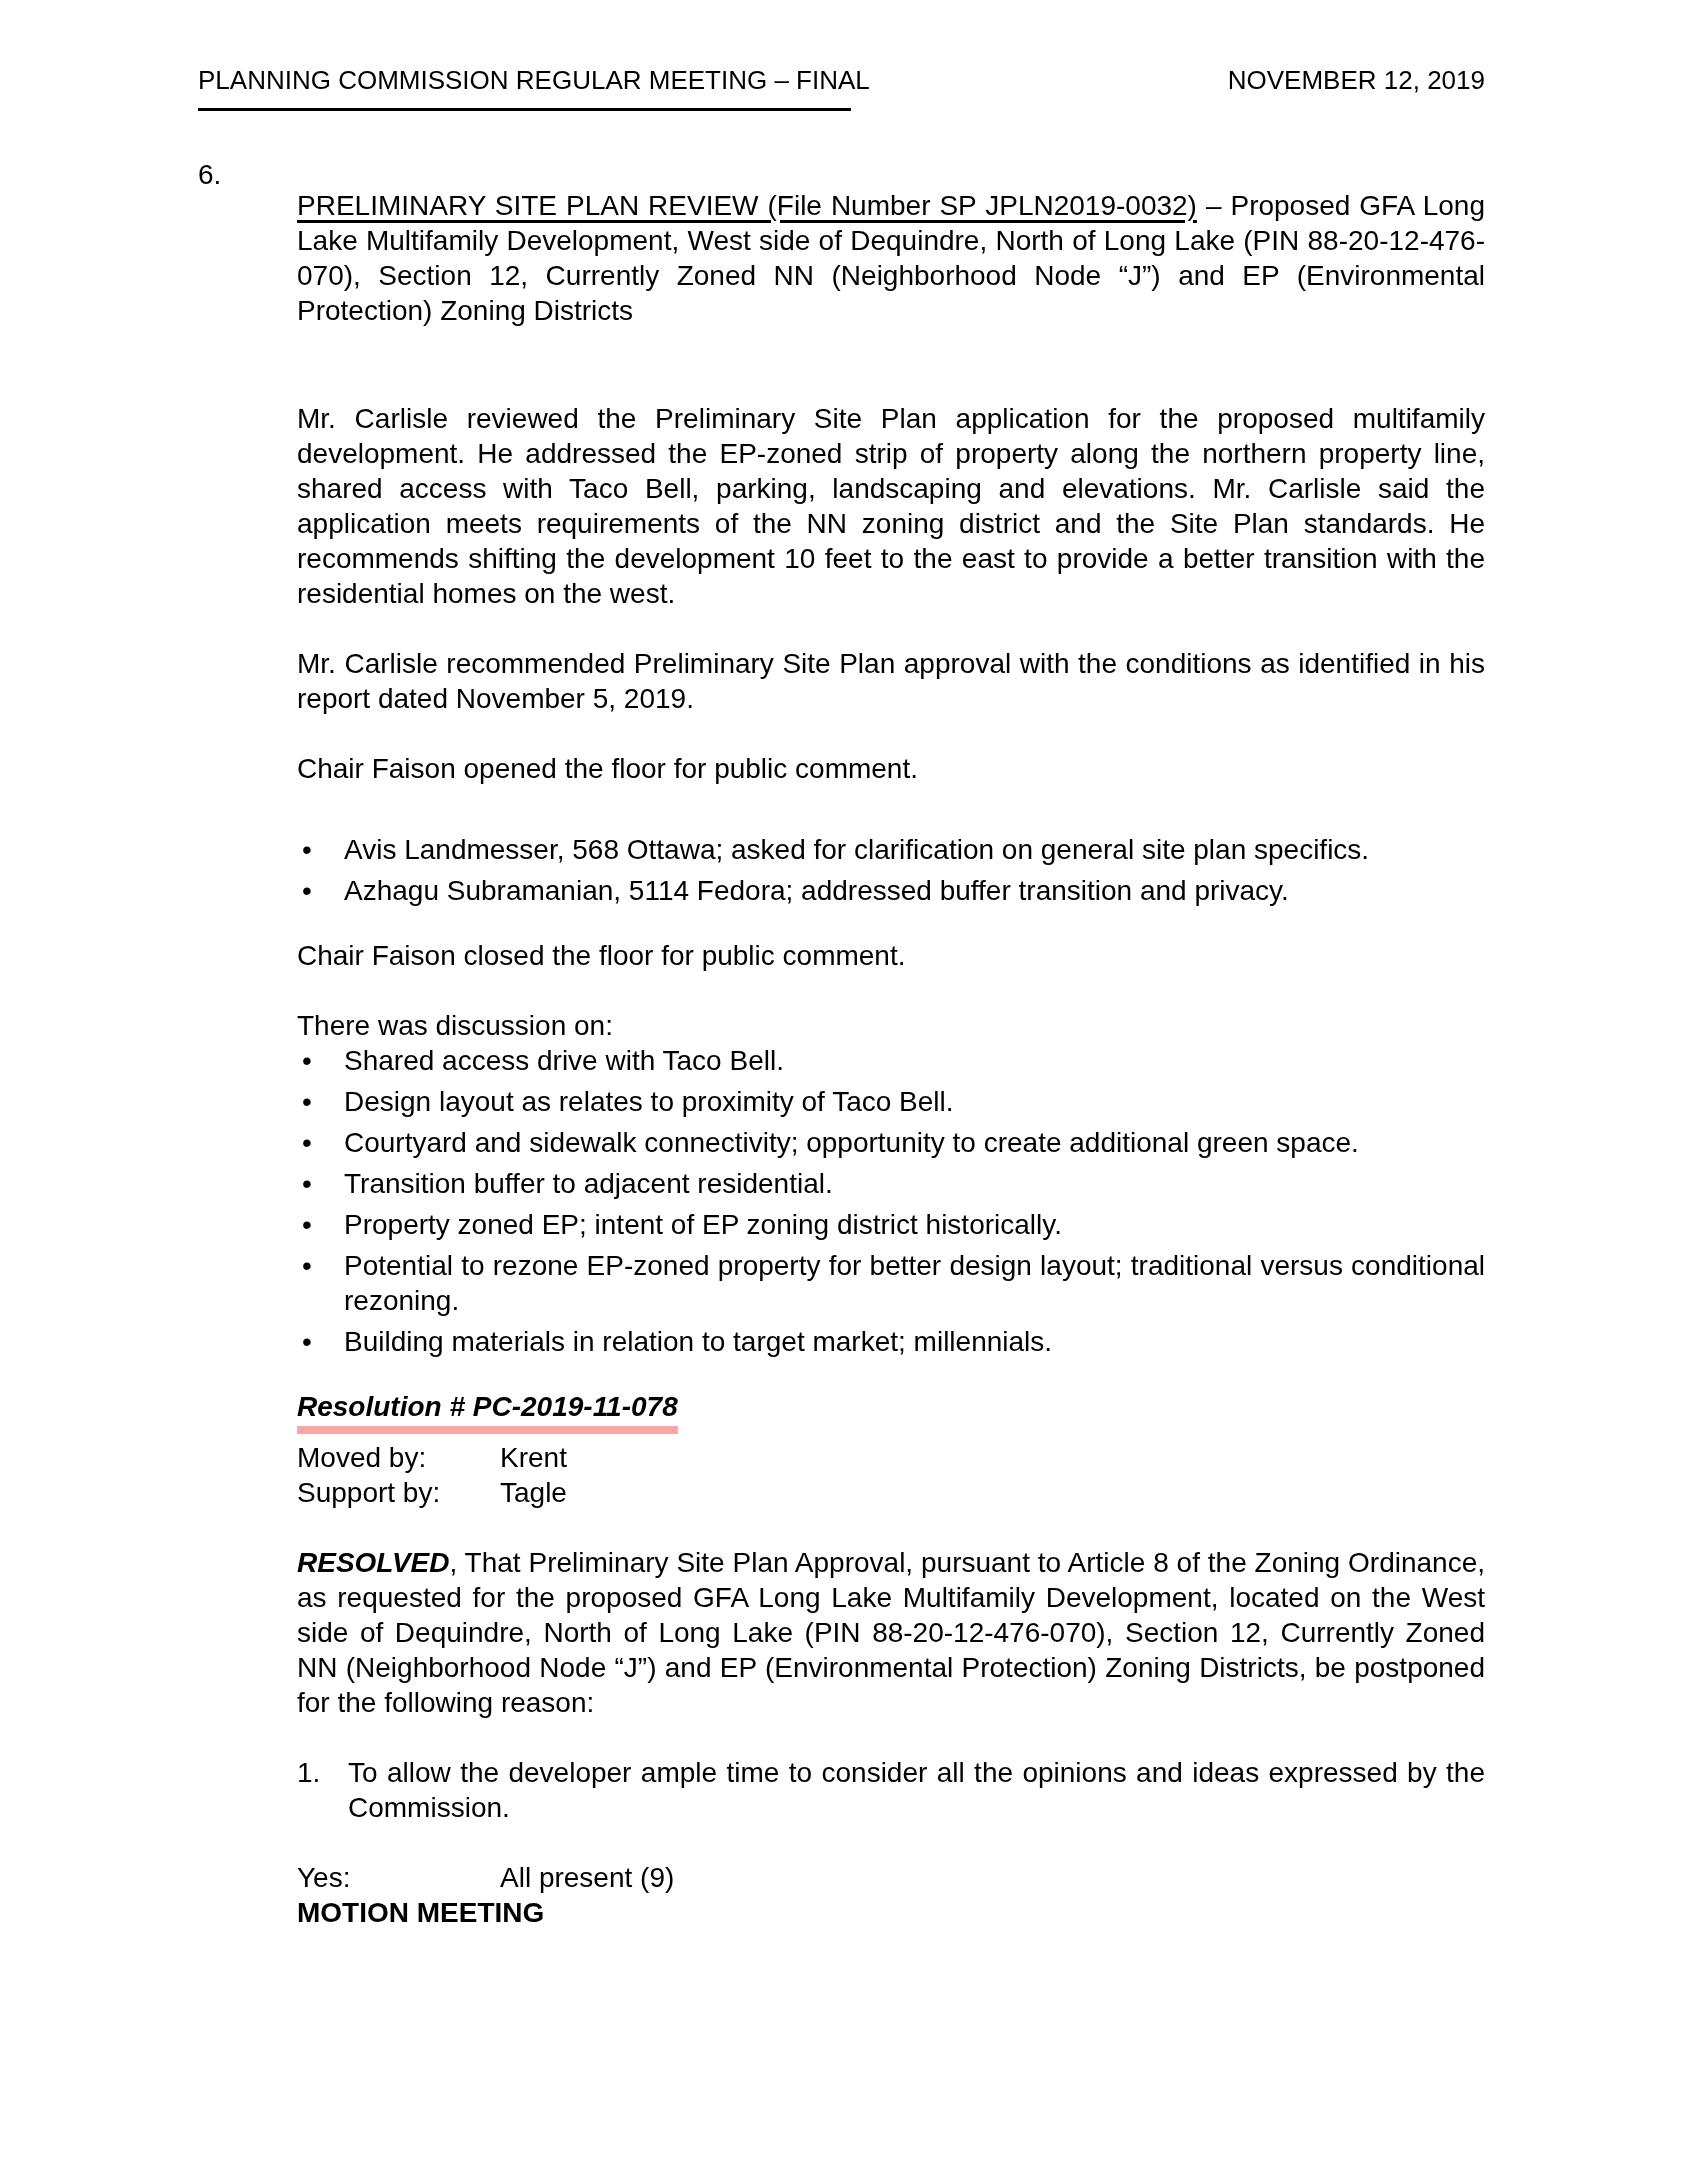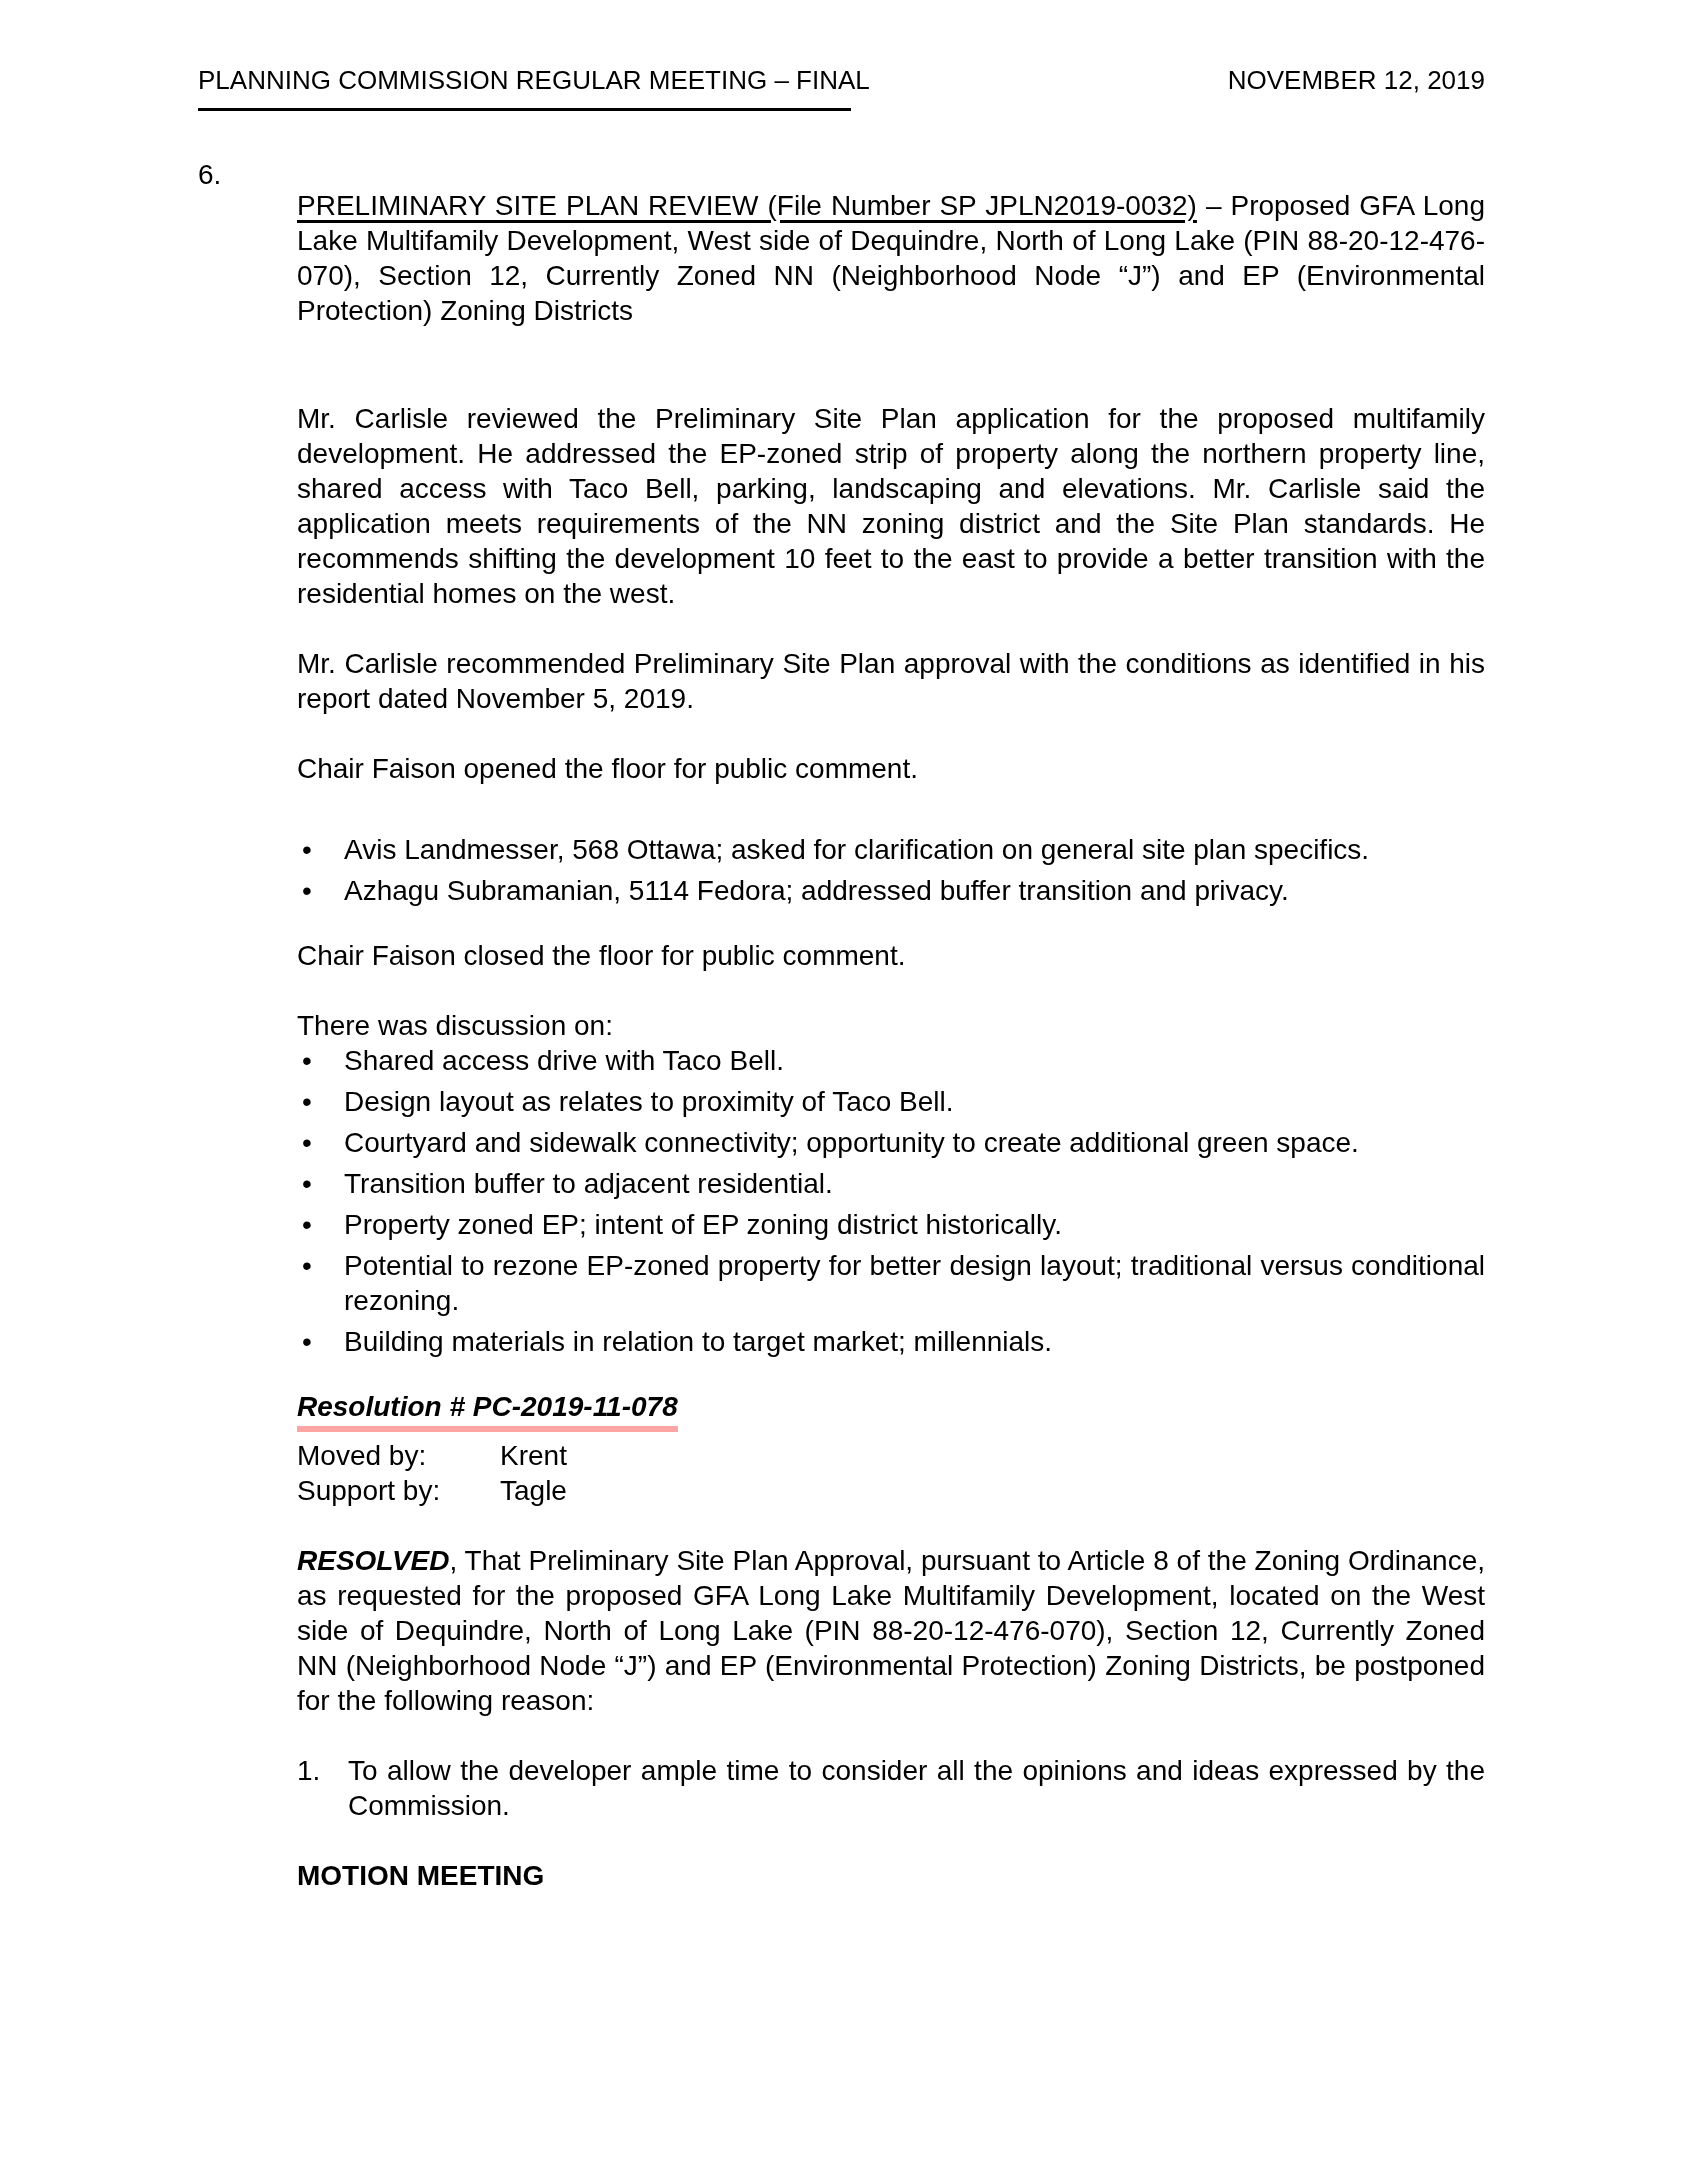--- a/index.html
+++ b/index.html
@@ -42,21 +42,21 @@
   .justify { text-align: justify; }
   .mb-lg { margin-bottom: 46px; }
   ul.bullets { list-style: none; margin: 0 0 30px 0; padding: 0; }
   ul.bullets li { display: flex; margin-bottom: 6px; text-align: justify; }
   ul.bullets li .dot { flex: 0 0 47px; padding-left: 5px; box-sizing: border-box; }
   ul.bullets li .li-text { flex: 1; }
   .res-heading { margin: 0 0 6px 0; }
   .res-heading .res-title {
     font-weight: bold; font-style: italic;
     display: inline-block;
-    border-bottom: 6px solid #fca5a5;
+    border-bottom: 8px solid #fca5a5;
     padding-bottom: 2px;
   }
   .tab-row { display: flex; margin: 0; }
   .tab-row .tab-label { flex: 0 0 203px; }
   .gap-before { margin-top: 35px; }
   .resolved-para { margin: 35px 0 35px 0; }
   .bold-italic { font-weight: bold; font-style: italic; }
   .numbered { display: flex; margin: 0 0 35px 0; }
   .numbered .num { flex: 0 0 51px; }
   .numbered .num-text { flex: 1; text-align: justify; }
@@ -152,18 +152,22 @@
 
       <p class="resolved-para justify">
         <span class="bold-italic">RESOLVED</span><span>, That Preliminary Site Plan Approval, pursuant to Article 8 of the Zoning Ordinance, as requested for the proposed GFA Long Lake Multifamily Development, located on the West side of Dequindre, North of Long Lake (PIN 88-20-12-476-070), Section 12, Currently Zoned NN (Neighborhood Node “J”) and EP (Environmental Protection) Zoning Districts, be postponed for the following reason:</span>
       </p>
 
       <div class="numbered">
         <span class="num">1.</span>
         <span class="num-text">To allow the developer ample time to consider all the opinions and ideas expressed by the Commission.</span>
       </div>
 
+      <div class="tab-row gap-before">
+        <span class="tab-label">Yes:</span>
+        <span>All present (9)</span>
+      </div>
       <div class="motion">MOTION MEETING</div>
 
     </div>
   </div>
 </div>
 
 
 </body></html>

